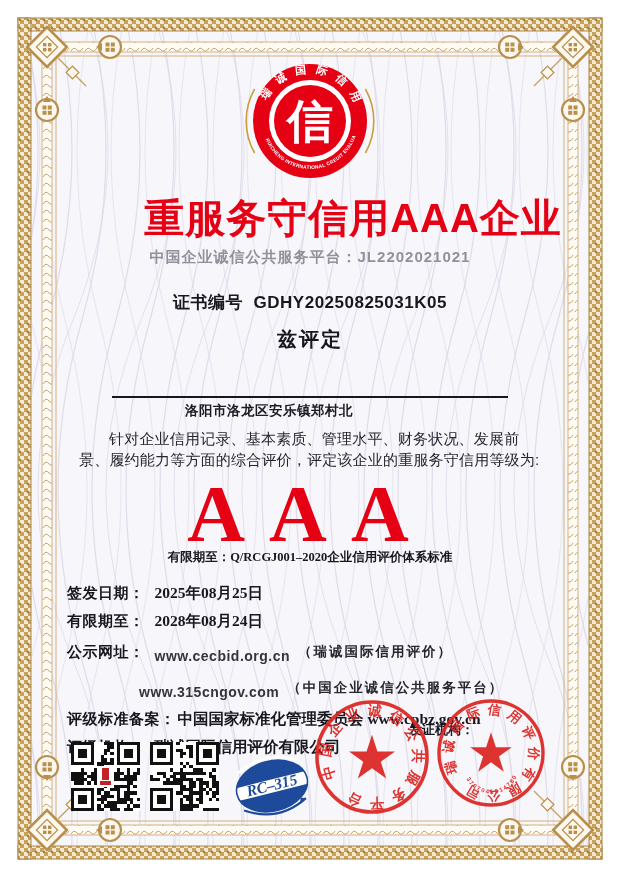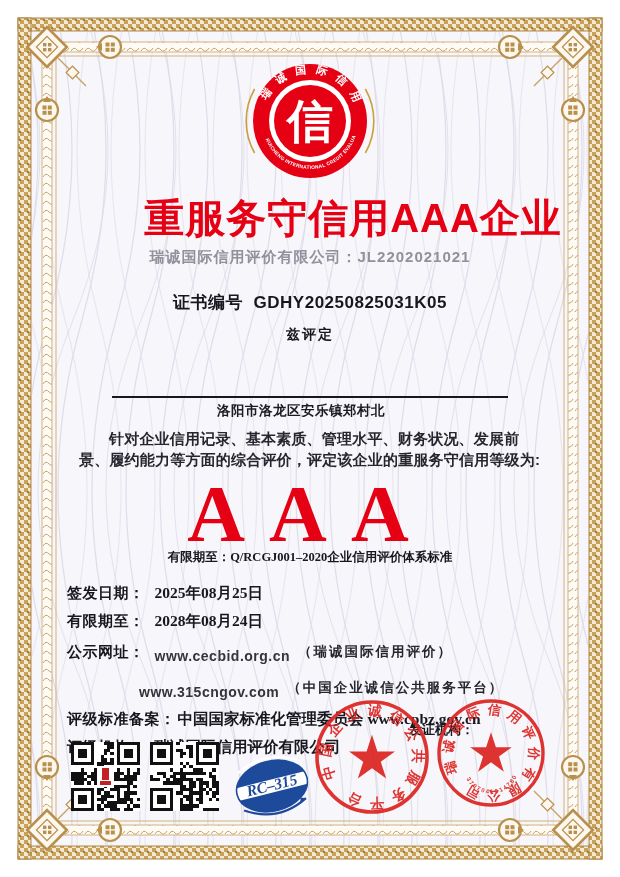--- a/index.html
+++ b/index.html
@@ -13,28 +13,28 @@
   .content{position:absolute;left:0;top:0;width:620px;height:877px;z-index:2;}
 
   .title{left:0;top:191px;width:620px;text-align:center;
     font-size:40px;font-weight:900;color:#e60013;letter-spacing:1px;
     font-family:"Liberation Sans",sans-serif;padding-left:43px;}
   .subtitle{left:0;top:248px;width:620px;text-align:center;
     font-size:15px;color:#92909a;letter-spacing:1px;font-weight:600;}
   .certline{left:0;top:291px;width:620px;text-align:center;
     font-size:17px;font-weight:800;color:#17171f;letter-spacing:.5px;}
   .hereby{left:0;top:326px;width:620px;text-align:center;
-    font-family:"Liberation Serif",serif;font-size:14px;font-weight:700;color:#17171f;letter-spacing:2px;}
+    font-family:"Liberation Serif",serif;font-size:20px;font-weight:700;color:#17171f;letter-spacing:2px;}
   .company{left:0;top:348px;width:620px;text-align:center;
     font-family:"Liberation Serif",serif;font-size:31px;font-weight:700;color:#111118;letter-spacing:1px;}
   .company-line{left:112px;top:396px;width:396px;height:2px;background:#17171f;}
   .address{left:0;top:402px;width:538px;text-align:center;
-    font-size:13.5px;font-weight:700;color:#1b1b22;letter-spacing:.5px;padding-left:32px;}
+    font-size:13.5px;font-weight:700;color:#1b1b22;letter-spacing:.5px;}
   .paragraph{left:79px;top:428px;width:464px;
-    font-size:15px;line-height:21px;font-weight:700;color:#26262e;
+    font-size:15px;line-height:21px;font-weight:400;color:#26262e;
     text-indent:2em;letter-spacing:.2px;}
   .grade{left:0;top:474px;width:620px;text-align:center;
     font-family:"Liberation Serif",serif;font-size:80px;font-weight:700;color:#e60013;
     letter-spacing:24px;box-sizing:border-box;line-height:80px;}
   .grade-basis{left:0;top:549px;width:620px;text-align:center;
     font-family:"Liberation Serif",serif;font-size:12.5px;font-weight:700;color:#17171f;}
 
   .details{left:67px;top:583px;width:480px;}
   .drow{display:flex;align-items:center;margin-bottom:7.5px;line-height:20px;white-space:nowrap;}
   .dlabel{font-family:"Liberation Serif",serif;font-weight:700;font-size:15px;color:#17171f;letter-spacing:.5px;margin-right:10px;}
@@ -172,21 +172,21 @@
     <path id="arcBot" d="M 25.9 82.4 A 48 48 0 0 0 116.1 82.4" fill="none"></path>
     <text font-size="11" font-weight="700" fill="#ffffff" letter-spacing="9">
       <textPath href="#arcTop" startOffset="4">瑞诚国际信用评价</textPath>
     </text>
     <text font-size="4.9" font-weight="600" fill="#ffffff" letter-spacing="0.25">
       <textPath href="#arcBot" startOffset="2">RUICHENG INTERNATIONAL CREDIT EVALUATION</textPath>
     </text>
   </svg>
 
   <div class="abs title">重服务守信用AAA企业</div>
-  <div class="abs subtitle">瑞诚国际信用评价有限公司：JL2202021021</div>
+  <div class="abs subtitle">中国企业诚信公共服务平台：JL2202021021</div>
   <div class="abs certline">
     <span>证书编号</span>&nbsp;
     <span>GDHY20250825031K05</span>
   </div>
 
   <div class="abs hereby">兹评定</div>
   <div class="abs company-line"></div>
   <div class="abs address">洛阳市洛龙区安乐镇郑村北</div>
   <div class="abs paragraph">针对企业信用记录、基本素质、管理水平、财务状况、发展前景、履约能力等方面的综合评价，评定该企业的重服务守信用等级为:</div>
   <div class="abs grade">AAA</div>

